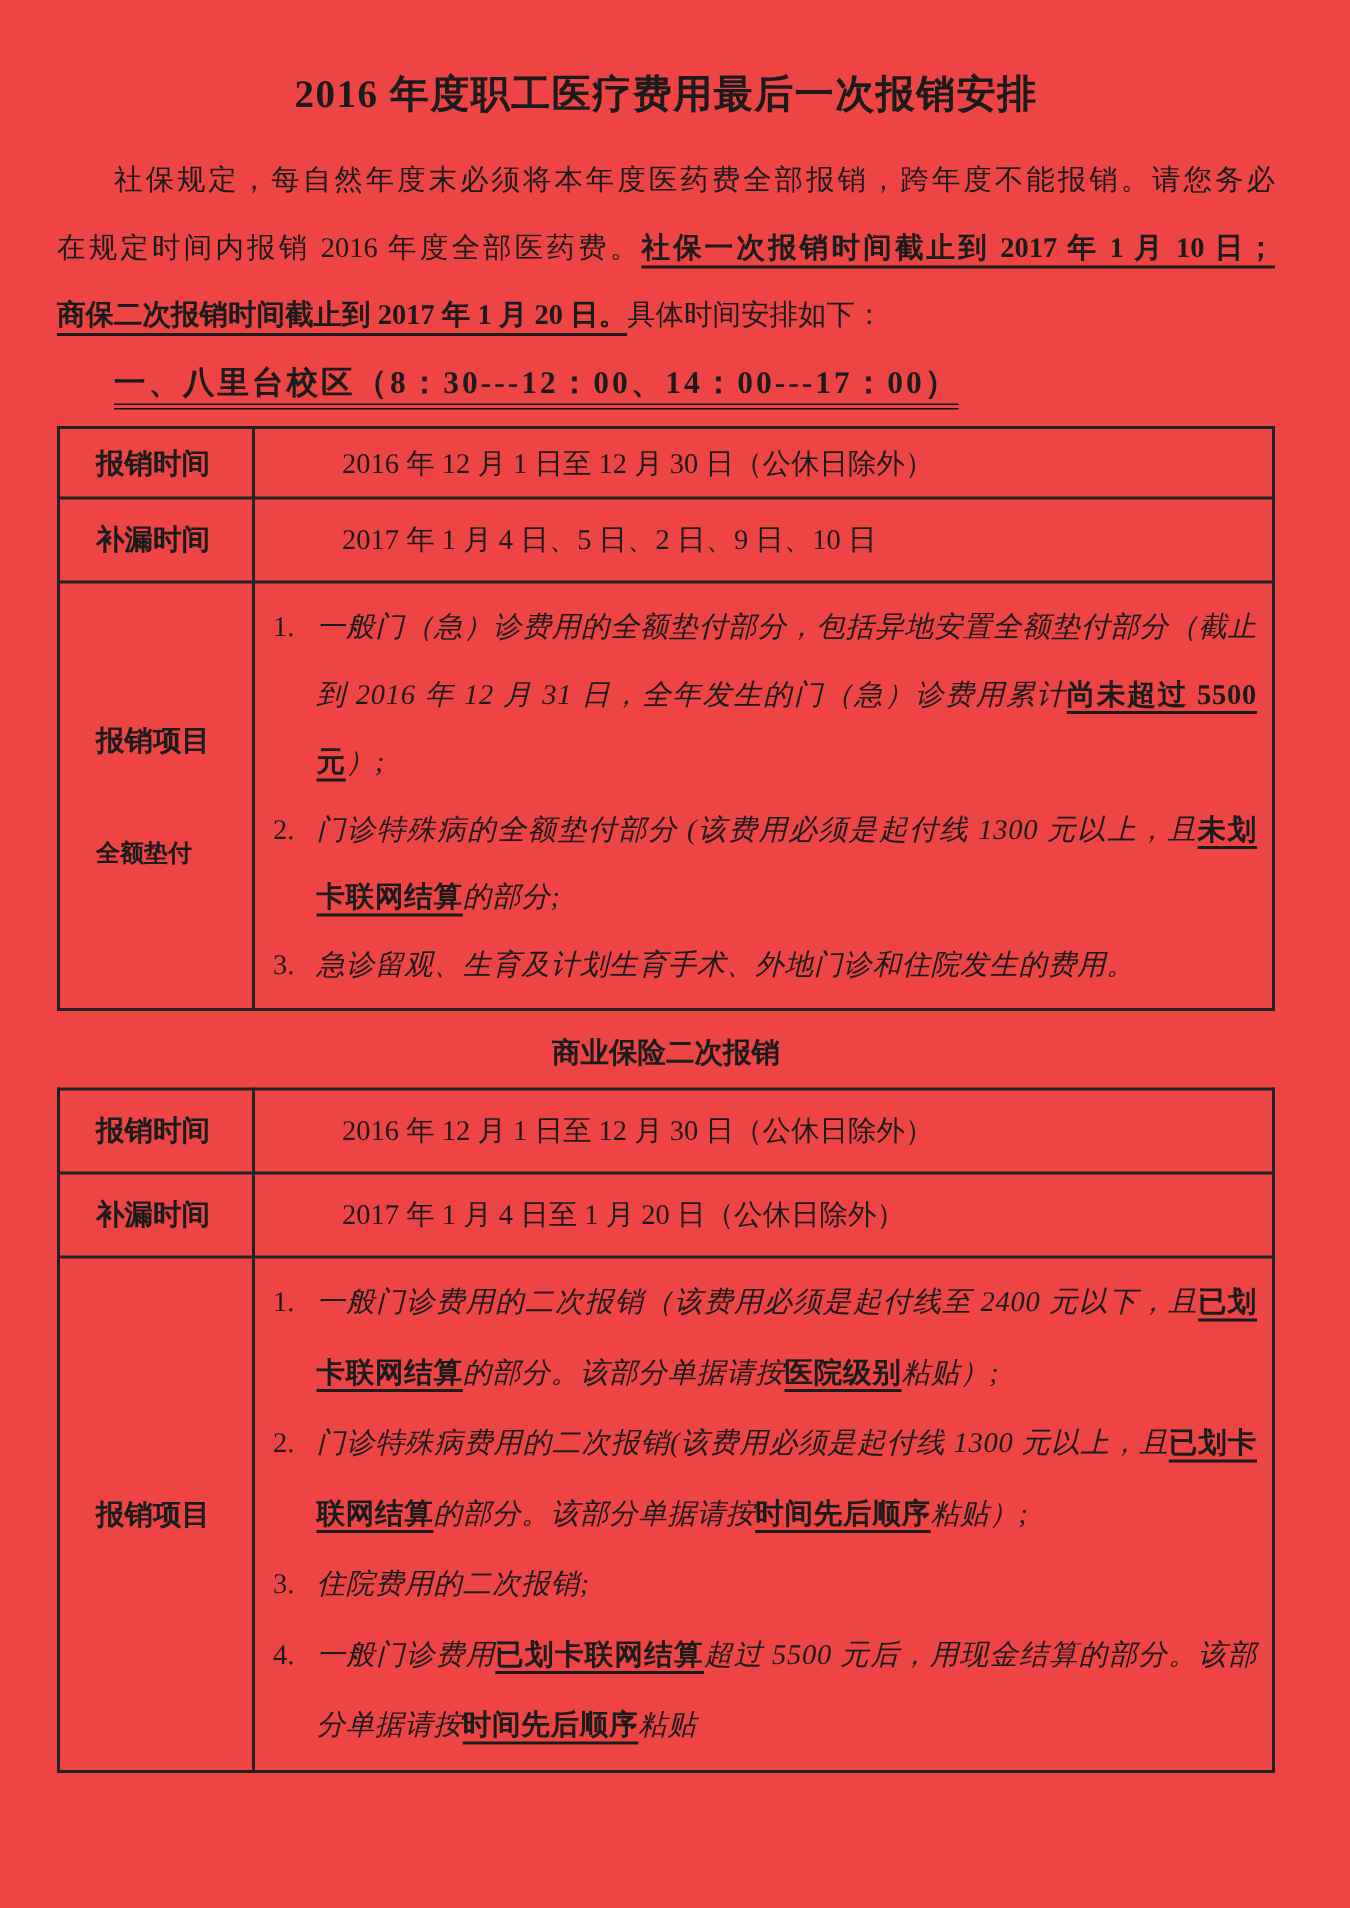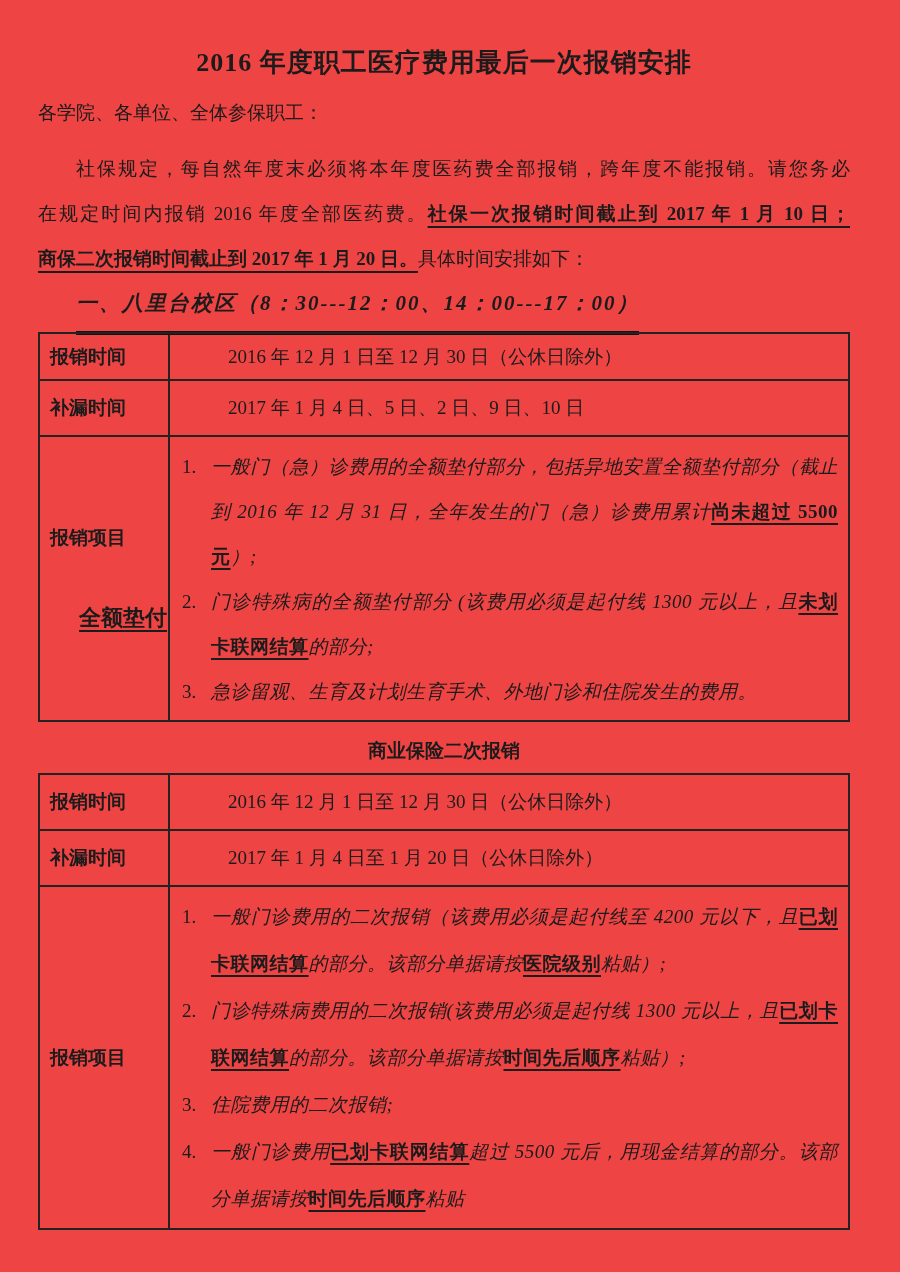--- a/index.html
+++ b/index.html
@@ -40,24 +40,23 @@
     font-weight: bold;
     text-decoration: underline;
     text-decoration-thickness: 2px;
     text-underline-offset: 6px;
   }
   .campus-heading-wrap { margin: 8px 0 0 38px; height: 34px; }
   .campus-heading {
     display: inline-block;
     font-size: 21px;
     font-weight: bold;
-    font-style: italic;
     letter-spacing: 2px;
     border-bottom: 4px double #111;
-    padding-bottom: 14px;
+    padding-bottom: 0;
   }
   .table-header {
     margin-top: 15px;
     text-align: center;
     font-family: "Liberation Sans", "DejaVu Sans", sans-serif;
     font-size: 19px;
     font-weight: bold;
     line-height: 27px;
     width: 812px;
   }
@@ -69,21 +68,21 @@
   }
   table.rtable td {
     border: 2px solid #222;
     vertical-align: middle;
     box-sizing: border-box;
   }
   td.cell-label {
     font-family: "Liberation Sans", "DejaVu Sans", sans-serif;
     font-weight: bold;
     font-size: 19px;
-    padding-left: 10px;
+    padding-left: 24px;
   }
   col.c1 { width: 130px; }
   td.cell-value {
     font-size: 19px;
     padding-left: 58px;
   }
   tr.row-time    { height: 47px; }
   tr.row-time2   { height: 56px; }
   tr.row-items-1 { height: 285px; }
   tr.row-items-2 { height: 334px; }
@@ -95,35 +94,32 @@
   .item-text { flex: 1; text-align: justify; font-style: italic; letter-spacing: 0.5px; }
   .item-text .bu {
     font-weight: bold;
     font-style: normal;
     text-decoration: underline;
     text-decoration-thickness: 2px;
     text-underline-offset: 5px;
   }
   .items-sublabel {
     margin-top: 52px;
-    font-size: 22px;
-    text-decoration: underline;
+    font-size: 16px;
     text-decoration-thickness: 2px;
     text-underline-offset: 5px;
-    text-align: right;
   }
 </style>
 </head>
 <body>
 
 <div class="page">
 
   <div class="doc-title">2016 年度职工医疗费用最后一次报销安排</div>
 
-  <div class="salutation">各学院、各单位、全体参保职工：</div>
 
   <div class="intro">
     <div class="intro-line jline indent2"><span>社保规定，每自然年度末必须将本年度医药费全部报销，跨年度不能报销。请您务必</span></div>
     <div class="intro-line jline"><span>在规定时间内报销 2016 年度全部医药费。</span><span class="emph">社保一次报销时间截止到 2017 年 1 月 10 日；</span></div>
     <div class="intro-line"><span class="emph">商保二次报销时间截止到 2017 年 1 月 20 日。</span><span>具体时间安排如下：</span></div>
   </div>
 
   <div class="campus-heading-wrap">
     <span class="campus-heading">一、八里台校区（8：30---12：00、14：00---17：00）</span>
   </div>
@@ -180,21 +176,21 @@
       </tr>
       <tr class="row-time2">
         <td class="cell-label">补漏时间</td>
         <td class="cell-value">2017 年 1 月 4 日至 1 月 20 日（公休日除外）</td>
       </tr>
       <tr class="row-items-2">
         <td class="cell-label">报销项目</td>
         <td class="cell-items">
           <div class="item">
             <span class="item-num">1.</span>
-            <span class="item-text"><span>一般门诊费用的二次报销（该费用必须是起付线至 4200 元以下，且</span><span class="bu">已划卡联网结算</span><span>的部分。该部分单据请按</span><span class="bu">医院级别</span><span>粘贴）;</span></span>
+            <span class="item-text"><span>一般门诊费用的二次报销（该费用必须是起付线至 2400 元以下，且</span><span class="bu">已划卡联网结算</span><span>的部分。该部分单据请按</span><span class="bu">医院级别</span><span>粘贴）;</span></span>
           </div>
           <div class="item">
             <span class="item-num">2.</span>
             <span class="item-text"><span>门诊特殊病费用的二次报销(该费用必须是起付线 1300 元以上，且</span><span class="bu">已划卡联网结算</span><span>的部分。该部分单据请按</span><span class="bu">时间先后顺序</span><span>粘贴）;</span></span>
           </div>
           <div class="item">
             <span class="item-num">3.</span>
             <span class="item-text"><span>住院费用的二次报销;</span></span>
           </div>
           <div class="item">

